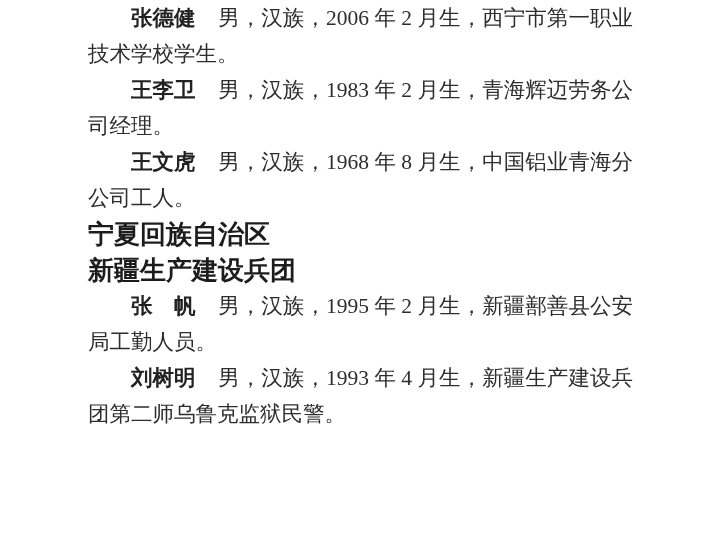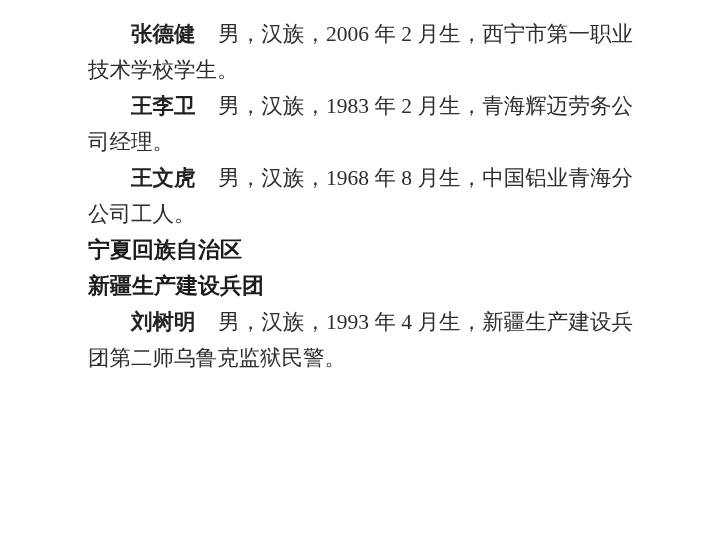--- a/index.html
+++ b/index.html
@@ -10,41 +10,41 @@
   .page {
     position: relative;
     width: 720px;
     height: 545px;
     overflow: hidden;
     background: #ffffff;
   }
   .doc {
     box-sizing: border-box;
     width: 720px;
-    padding: 16px 87px 0 88px;
+    padding: 0 87px 0 88px;
     font-family: "Liberation Serif", "DejaVu Serif", serif;
     font-size: 21.5px;
     line-height: 36px;
     color: #2d2d2d;
   }
   p.entry {
     margin: 0;
     text-align: justify;
     text-align-last: left;
     text-indent: 43px;
   }
   .person-name {
     font-weight: 700;
     color: #222222;
     margin-right: 1.05em;
   }
   h3.region {
     margin: 0;
     font-family: "Liberation Sans", "DejaVu Sans", sans-serif;
-    font-size: 22px;
+    font-size: 26px;
     line-height: 36px;
     font-weight: 700;
     color: #1c1c1c;
     text-indent: 0;
   }
 </style>
 </head>
 <body>
 
 <div class="page">
@@ -53,17 +53,18 @@
 
   <p class="entry"><span class="person-name">王李卫</span><span class="person-details">男，汉族，1983 年 2 月生，青海辉迈劳务公司经理。</span></p>
 
   <p class="entry"><span class="person-name">王文虎</span><span class="person-details">男，汉族，1968 年 8 月生，中国铝业青海分公司工人。</span></p>
 
   <h3 class="region">宁夏回族自治区</h3>
 
 
   <h3 class="region">新疆生产建设兵团</h3>
 
+  <p class="entry"><span class="person-name">张　帆</span><span class="person-details">男，汉族，1995 年 2 月生，新疆鄯善县公安局工勤人员。</span></p>
 
 
   <p class="entry"><span class="person-name">刘树明</span><span class="person-details">男，汉族，1993 年 4 月生，新疆生产建设兵团第二师乌鲁克监狱民警。</span></p>
 </div>
 </div>
 
 </body></html>

